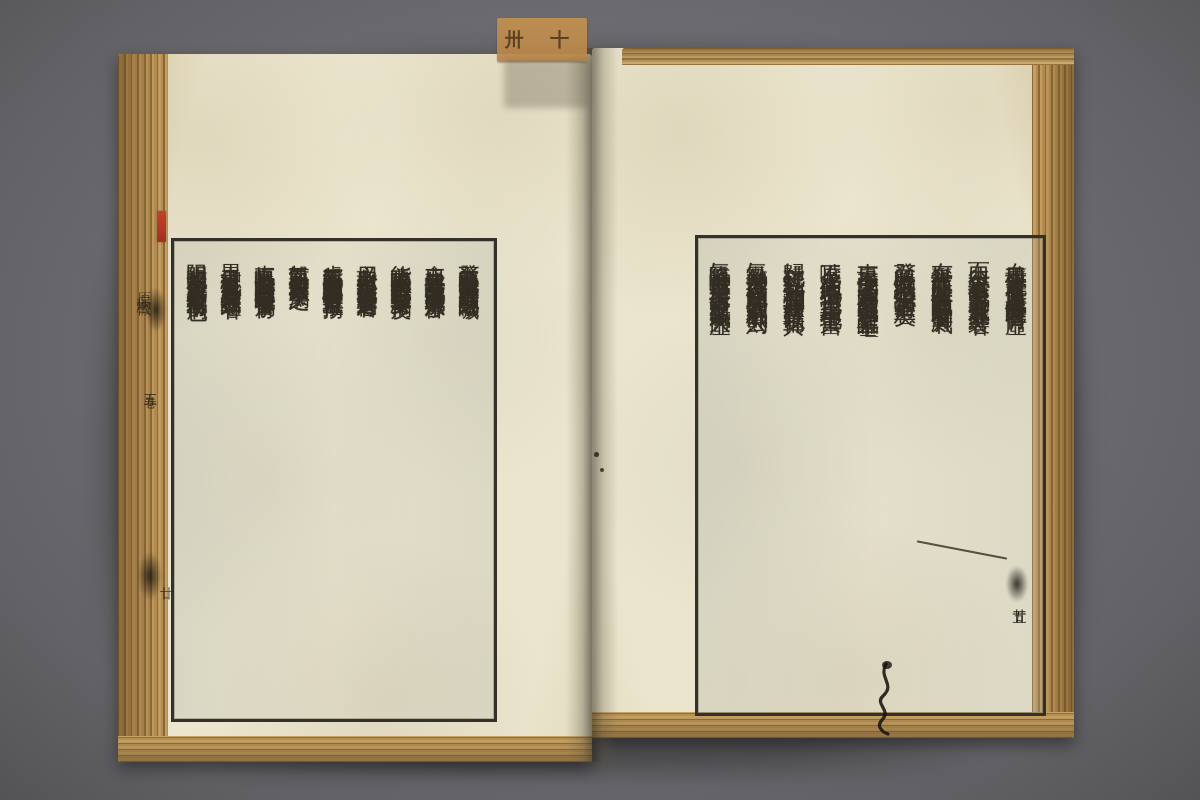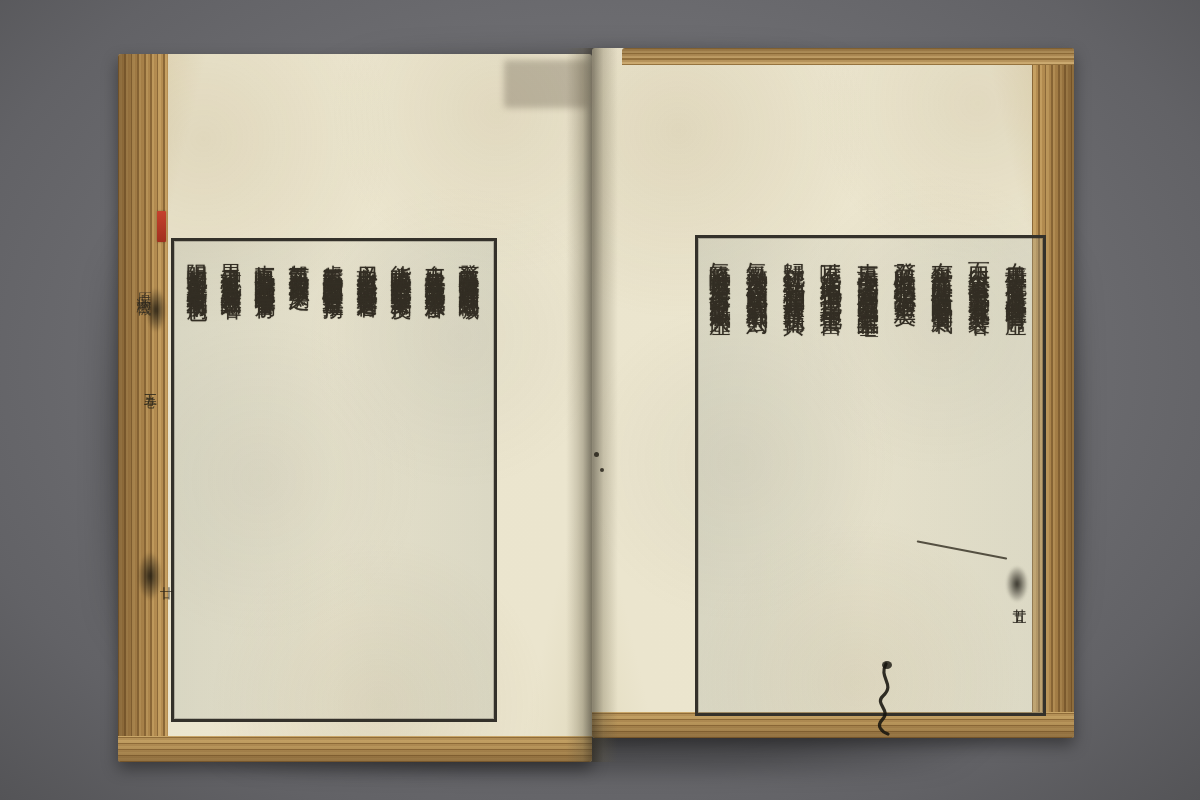--- a/index.html
+++ b/index.html
@@ -122,20 +122,23 @@
       <div class="col">有鬱火作痛而吐者有傷酒而嘔吐者有脚氣</div>
       <div class="col">發而吐者惟細心體認治之無不愈矣</div>
       <div class="col">東垣云大便閉者通利之陰虛邪氣逆上窒塞嘔</div>
       <div class="col">噦不足之病此地道不通也正當用生地黃當</div>
       <div class="col">歸桃仁紅花之類和血潤燥兼用甘草以補其</div>
       <div class="col">氣微加大黃芒硝以通其閉大便利邪氣去則</div>
       <div class="col">氣降嘔噦自不見矣復有胃中虛熱穀氣大虛</div>
     </div>
   </div>
 
+  <div class="top-slip">
+    <span class="slip-marks">卅 十</span>
+  </div>
   <div class="top-seal"></div>
 
   <div class="red-tab"></div>
   <div class="smudge smudge-left-top"></div>
   <div class="edge-title">原病玄機</div>
   <div class="edge-volume">五巻</div>
   <div class="smudge smudge-left-bottom"></div>
   <div class="edge-mark-bottom">廿</div>
 
   <div class="smudge smudge-right"></div>

